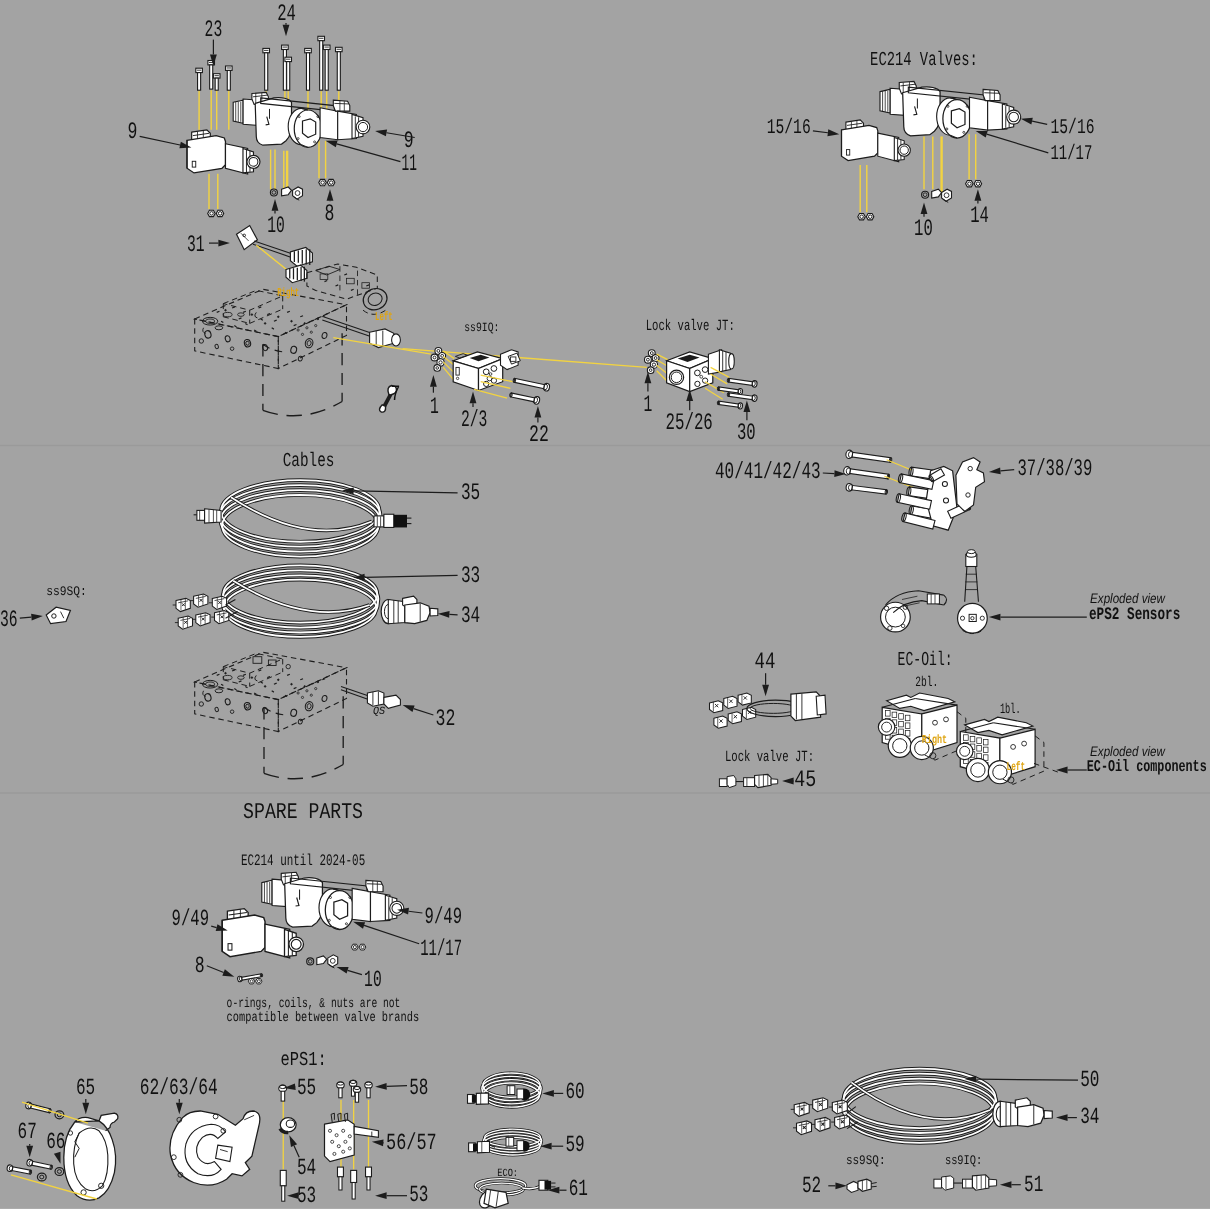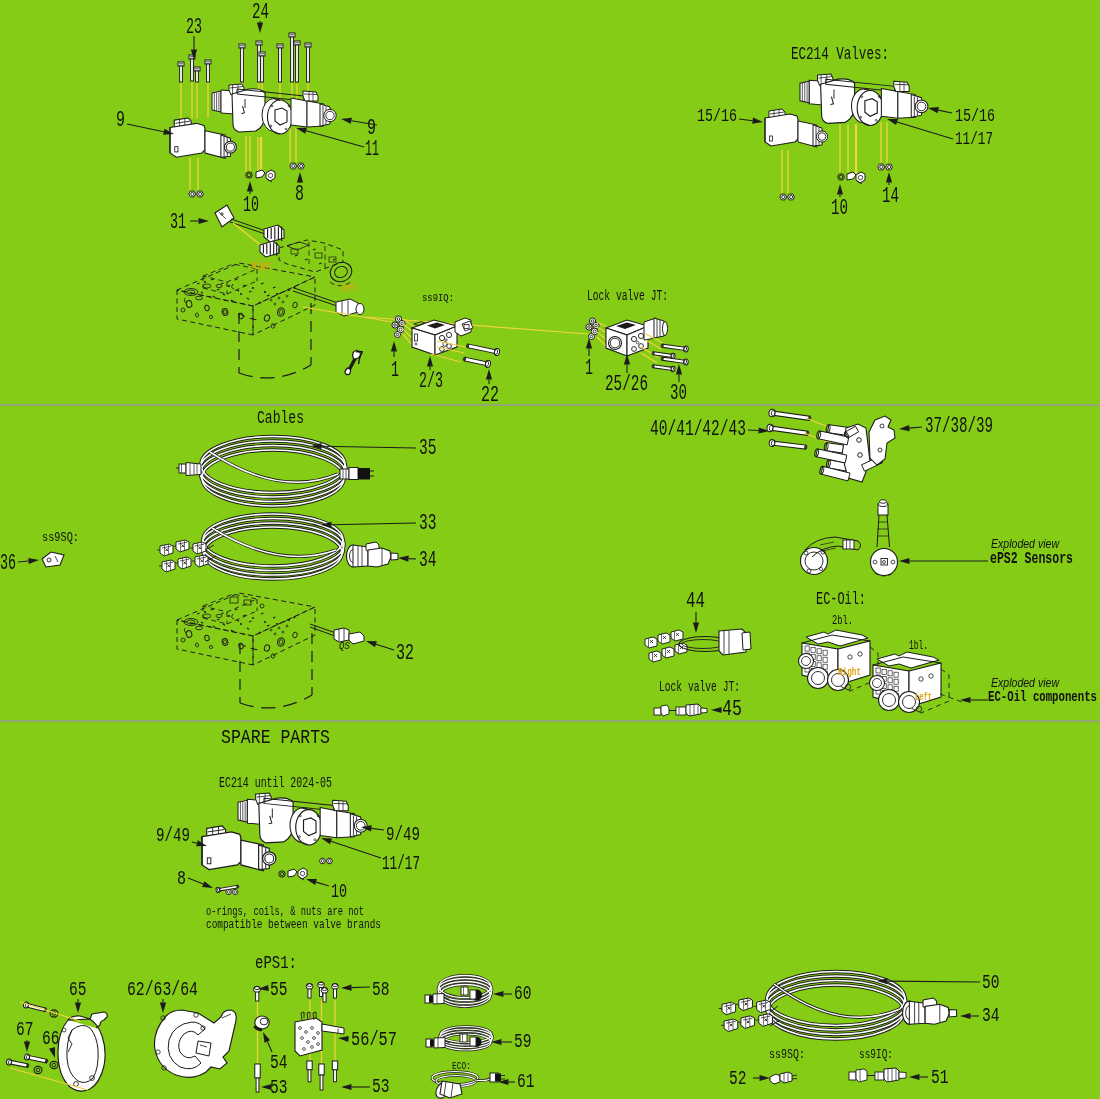--- a/index.html
+++ b/index.html
@@ -1,14 +1,14 @@
 <!DOCTYPE html>
 <html><head><meta charset="utf-8"><style>
 html,body{margin:0;padding:0;background:#fff;}
-#c{position:relative;width:1100px;height:1099px;background:#84cc16;overflow:hidden;text-decoration:underline;}
+#c{position:relative;width:1100px;height:1099px;background:#a3a3a3;overflow:hidden;text-decoration:underline;}
 </style></head><body>
 <div id="c">
 <svg width="1100" height="1099" viewBox="0 0 1100 1099">
 <line x1="0.0" y1="405.0" x2="1100.0" y2="405.0" stroke="#9a9a9a" stroke-width="1.4"></line>
 <line x1="0.0" y1="721.0" x2="1100.0" y2="721.0" stroke="#9a9a9a" stroke-width="1.4"></line>
 <line x1="181.0" y1="82.0" x2="181.0" y2="118.0" stroke="#f2d341" stroke-width="1.3"></line>
 <line x1="192.0" y1="82.0" x2="192.0" y2="118.0" stroke="#f2d341" stroke-width="1.3"></line>
 <line x1="197.0" y1="82.0" x2="197.0" y2="118.0" stroke="#f2d341" stroke-width="1.3"></line>
 <line x1="208.0" y1="82.0" x2="208.0" y2="118.0" stroke="#f2d341" stroke-width="1.3"></line>
 <line x1="242.0" y1="83.0" x2="242.0" y2="96.0" stroke="#f2d341" stroke-width="1.3"></line>

